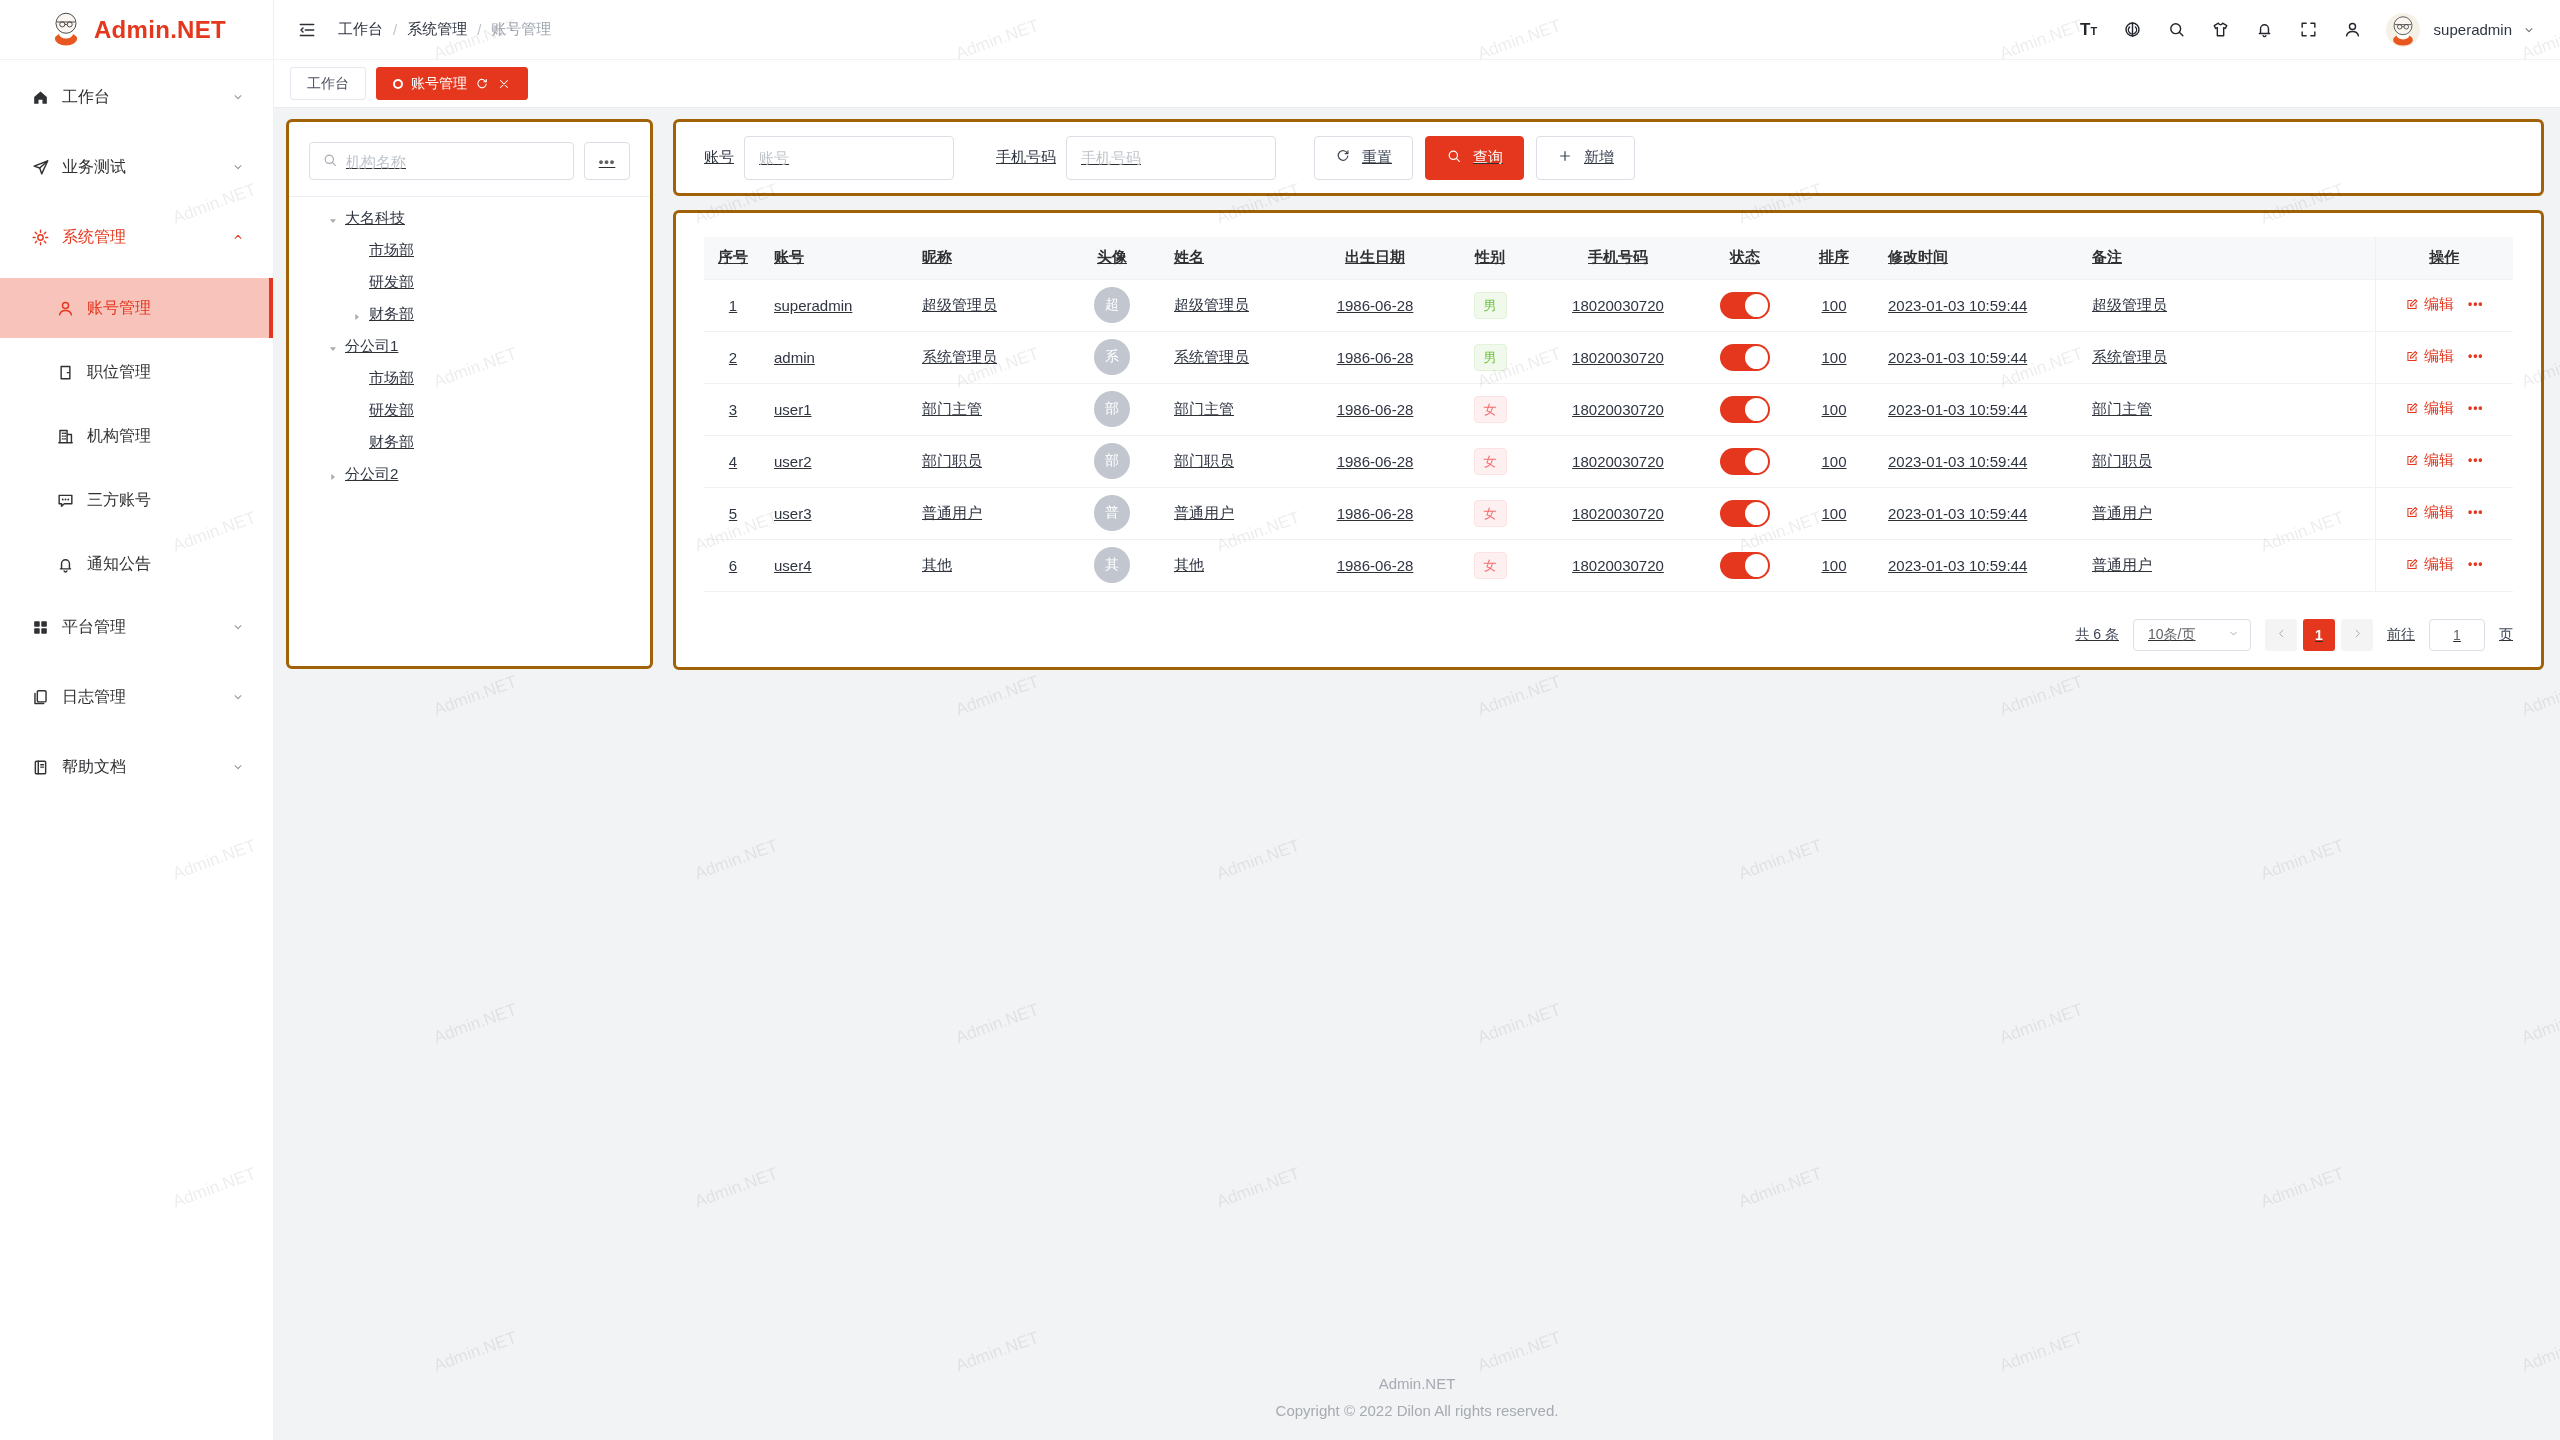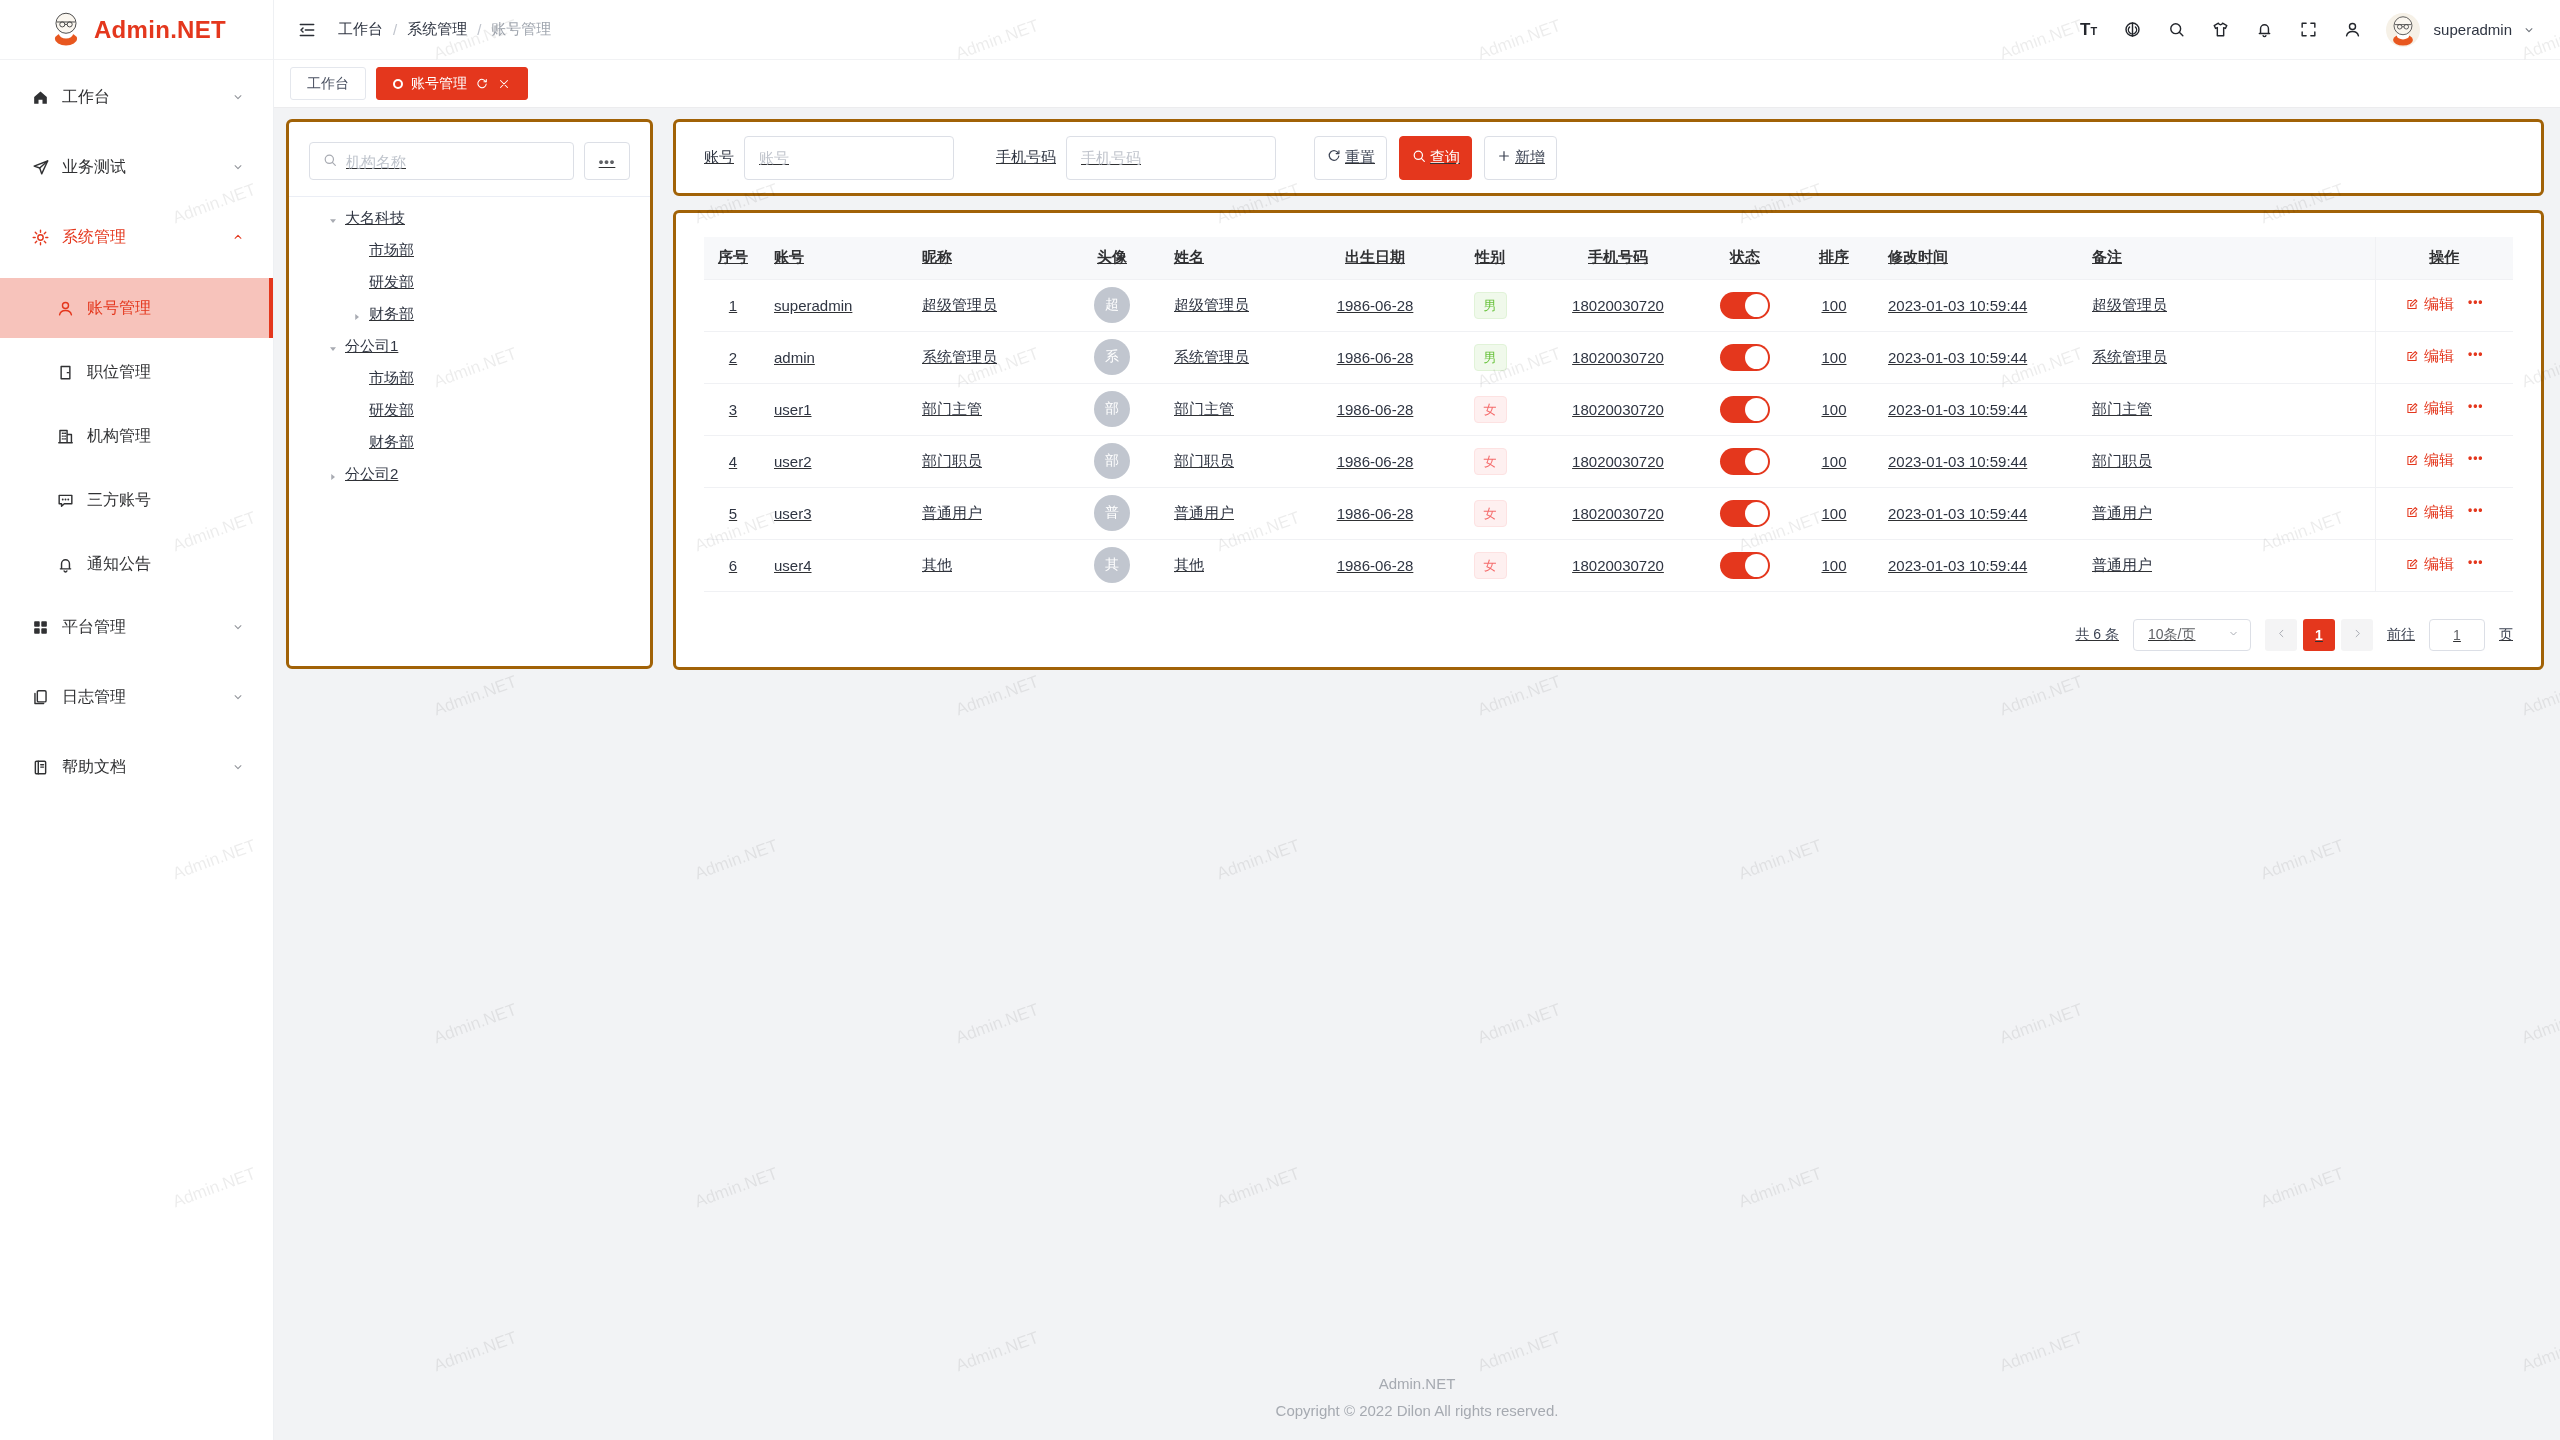--- a/index.html
+++ b/index.html
@@ -77,38 +77,38 @@
   .tree-node.lv0 { padding-left: 12px; }
   .tree-node.lv1 { padding-left: 36px; }
 
   .right-col { flex: 1; min-width: 0; display: flex; flex-direction: column; gap: 14px; }
   .search-card { height: 77px; padding: 16px 28px; display: flex; align-items: center; }
   .f-label { font-size: 15px; color: #2f3542; margin-right: 10px; white-space: nowrap; }
   .f-input { width: 210px; height: 44px; border: 1px solid #dcdfe6; border-radius: 4px; padding: 0 14px; font-size: 15px; color: #606266; outline: none; font-family: inherit; background: #fff; }
   .f-input::placeholder { color: #c0c4cc; }
   .gap28 { width: 38px; flex: 0 0 38px; }
   .gap40 { width: 42px; flex: 0 0 42px; }
-  .btn { height: 44px; padding: 0 11px; border: 1px solid #dcdfe6; border-radius: 4px; background: #fff; color: #3c4353; font-size: 15px; display: inline-flex; align-items: center; gap: 3px; cursor: pointer; margin-right: 12px; font-family: inherit; }
+  .btn { height: 44px; padding: 0 20px; border: 1px solid #dcdfe6; border-radius: 4px; background: #fff; color: #3c4353; font-size: 15px; display: inline-flex; align-items: center; gap: 11px; cursor: pointer; margin-right: 12px; font-family: inherit; }
   .btn svg { width: 16px; height: 16px; }
   .btn.primary { background: #e4371d; border-color: #e4371d; color: #fff; }
 
   .table-card { height: 460px; padding: 24px 28px 0; display: flex; flex-direction: column; gap: 7px; }
   table { width: 100%; border-collapse: collapse; table-layout: fixed; font-size: 15px; }
   thead th { background: #f7f8fa; height: 42px; font-weight: 600; color: #303133; padding: 0 12px; white-space: nowrap; }
   tbody td { height: 52px; border-bottom: 1px solid #f0f1f4; padding: 0 12px; color: #2f3542; white-space: nowrap; overflow: hidden; }
   tbody tr:first-child td { border-top: 1px solid #f0f1f4; }
   th.al, td.al { text-align: left; } th.ac, td.ac { text-align: center; }
   th.ops-col, td.ops-col { border-left: 1px solid #f0f1f4; }
   .avatar-chip { width: 36px; height: 36px; border-radius: 50%; background: #c1c6cf; color: #fff; font-size: 14px; display: inline-flex; align-items: center; justify-content: center; }
   .sex-tag { display: inline-block; padding: 6px 9px; border-radius: 4px; font-size: 13px; line-height: 1; }
   .sex-m { color: #67c23a; background: #f0f9eb; border: 1px solid #e1f3d8; }
   .sex-f { color: #f56c6c; background: #fef0f0; border: 1px solid #fde2e2; }
   .switch { width: 50px; height: 27px; border-radius: 14px; background: #e4371d; position: relative; display: inline-block; vertical-align: middle; cursor: pointer; }
   .switch .knob { position: absolute; top: 2px; right: 2px; width: 23px; height: 23px; border-radius: 50%; background: #fff; }
-  .ops-wrap { display: inline-flex; align-items: flex-start; gap: 14px; color: #e4371d; }
+  .ops-wrap { display: inline-flex; align-items: center; gap: 14px; color: #e4371d; }
   .edit-link { display: inline-flex; align-items: center; gap: 5px; color: #e4371d; cursor: pointer; }
   .edit-link svg { width: 15px; height: 15px; }
   .row-more { font-weight: 700; letter-spacing: 1px; font-size: 12px; cursor: pointer; }
 
   .pagination { margin-top: 20px; display: flex; align-items: center; justify-content: flex-end; gap: 14px; font-size: 14px; color: #3c4353; }
   .page-size-select { height: 32px; min-width: 118px; border: 1px solid #dcdfe6; border-radius: 4px; display: inline-flex; align-items: center; justify-content: space-between; padding: 0 10px 0 14px; color: #606266; cursor: pointer; background: #fff; gap: 8px; }
   .page-size-select svg { width: 13px; height: 13px; color: #a8abb2; }
   .page-btn { width: 32px; height: 32px; border-radius: 3px; background: #f4f4f5; color: #a8abb2; display: inline-flex; align-items: center; justify-content: center; cursor: pointer; }
   .page-btn svg { width: 13px; height: 13px; }
   .page-num { width: 32px; height: 32px; border-radius: 3px; background: #e4371d; color: #fff; font-weight: 700; display: inline-flex; align-items: center; justify-content: center; cursor: pointer; }

